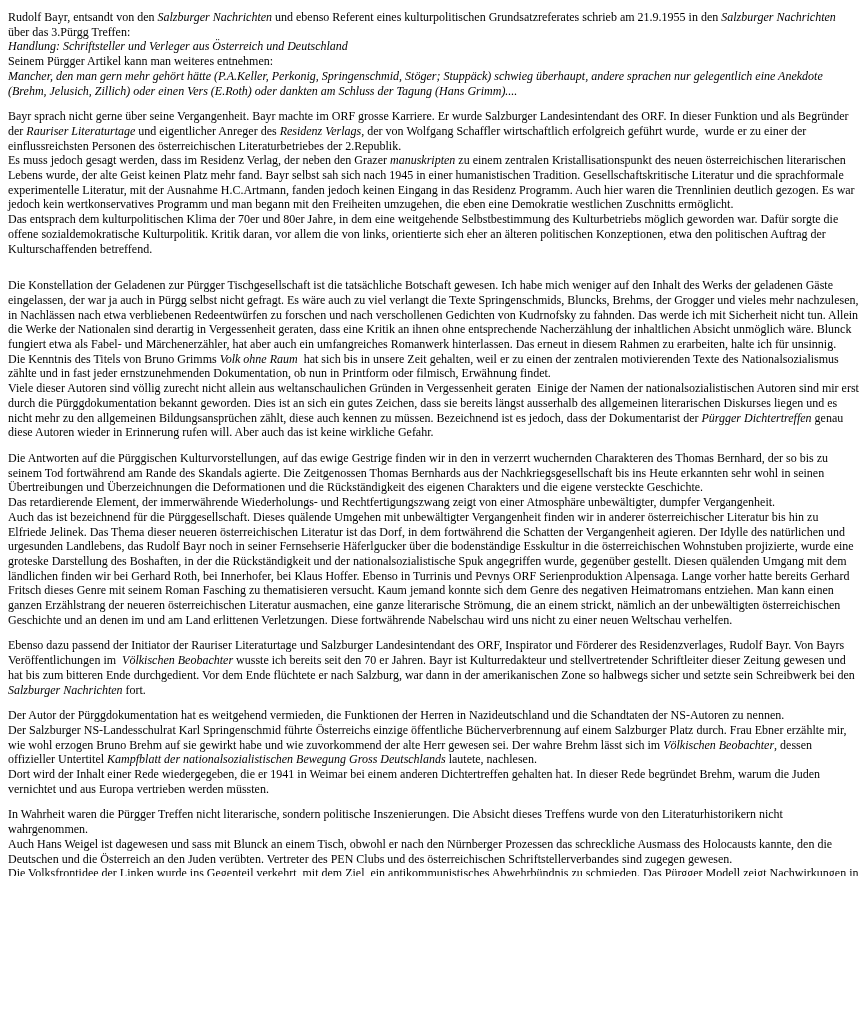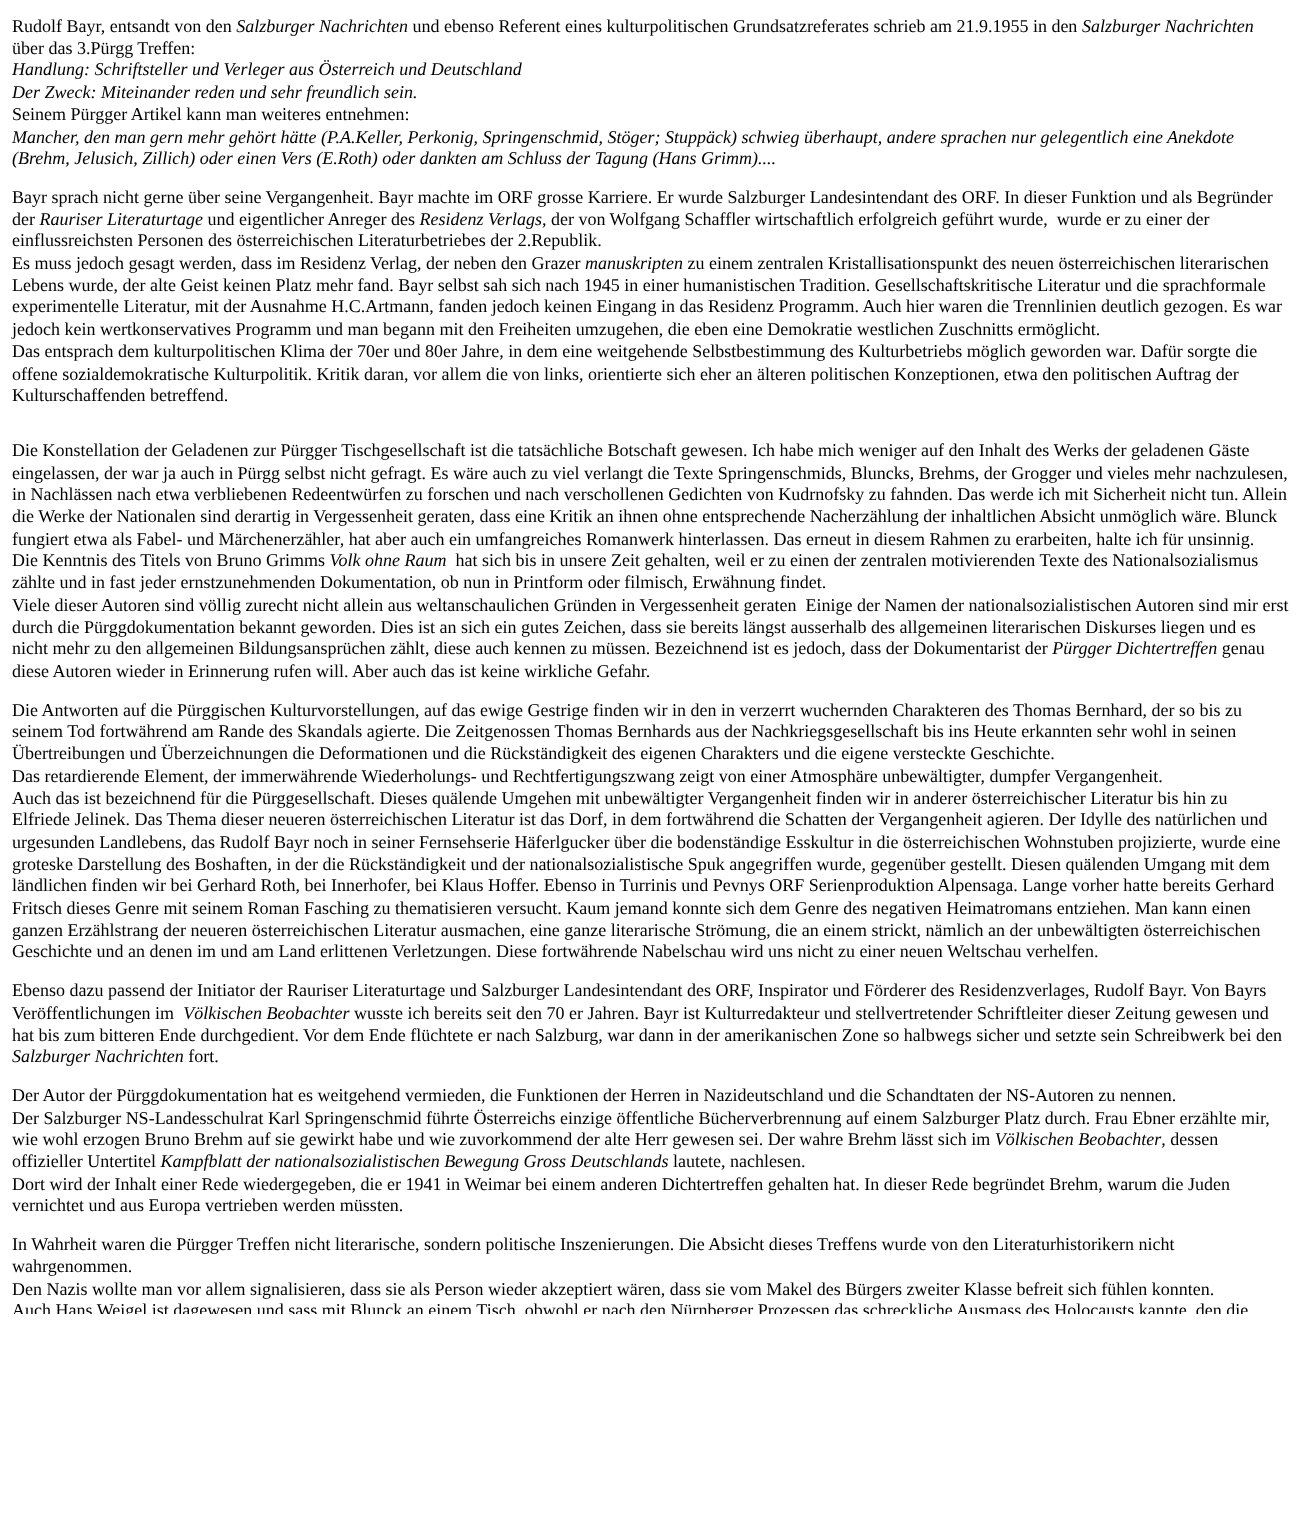--- a/index.html
+++ b/index.html
@@ -37,21 +37,20 @@
     font-style: italic;
   }
 </style>
 </head>
 <body>
 
 <div class="page">
   <div class="doc">
       <div class="para"><span>Rudolf Bayr, entsandt von den </span><span class="italic">Salzburger Nachrichten</span><span> und ebenso Referent eines kulturpolitischen Grundsatzreferates schrieb am 21.9.1955 in den </span><span class="italic">Salzburger Nachrichten</span><span> über das 3.Pürgg Treffen:</span></div>
       <div class="para"><span class="italic">Handlung: Schriftsteller und Verleger aus Österreich und Deutschland</span></div>
-      <div class="para"><span class="italic">Der Zweck: Miteinander reden und sehr freundlich sein.</span></div>
       <div class="para"><span>Seinem Pürgger Artikel kann man weiteres entnehmen:</span></div>
       <div class="para"><span class="italic">Mancher, den man gern mehr gehört hätte (P.A.Keller, Perkonig, Springenschmid, Stöger; Stuppäck) schwieg überhaupt, andere sprachen nur gelegentlich eine Anekdote (Brehm, Jelusich, Zillich) oder einen Vers (E.Roth) oder dankten am Schluss der Tagung (Hans Grimm)....</span></div>
       <div class="para blank"></div>
       <div class="para"><span>Bayr sprach nicht gerne über seine Vergangenheit. Bayr machte im ORF grosse Karriere. Er wurde Salzburger Landesintendant des ORF. In dieser Funktion und als Begründer der </span><span class="italic">Rauriser Literaturtage</span><span> und eigentlicher Anreger des </span><span class="italic">Residenz Verlags</span><span>, der von Wolfgang Schaffler wirtschaftlich erfolgreich geführt wurde,  wurde er zu einer der einflussreichsten Personen des österreichischen Literaturbetriebes der 2.Republik.</span></div>
       <div class="para"><span>Es muss jedoch gesagt werden, dass im Residenz Verlag, der neben den Grazer </span><span class="italic">manuskripten</span><span> zu einem zentralen Kristallisationspunkt des neuen österreichischen literarischen Lebens wurde, der alte Geist keinen Platz mehr fand. Bayr selbst sah sich nach 1945 in einer humanistischen Tradition. Gesellschaftskritische Literatur und die sprachformale experimentelle Literatur, mit der Ausnahme H.C.Artmann, fanden jedoch keinen Eingang in das Residenz Programm. Auch hier waren die Trennlinien deutlich gezogen. Es war jedoch kein wertkonservatives Programm und man begann mit den Freiheiten umzugehen, die eben eine Demokratie westlichen Zuschnitts ermöglicht.</span></div>
       <div class="para"><span>Das entsprach dem kulturpolitischen Klima der 70er und 80er Jahre, in dem eine weitgehende Selbstbestimmung des Kulturbetriebs möglich geworden war. Dafür sorgte die offene sozialdemokratische Kulturpolitik. Kritik daran, vor allem die von links, orientierte sich eher an älteren politischen Konzeptionen, etwa den politischen Auftrag der Kulturschaffenden betreffend.</span></div>
       <div class="para blank"></div>
       <div class="para blank"></div>
       <div class="para"><span>Die Konstellation der Geladenen zur Pürgger Tischgesellschaft ist die tatsächliche Botschaft gewesen. Ich habe mich weniger auf den Inhalt des Werks der geladenen Gäste eingelassen, der war ja auch in Pürgg selbst nicht gefragt. Es wäre auch zu viel verlangt die Texte Springenschmids, Bluncks, Brehms, der Grogger und vieles mehr nachzulesen, in Nachlässen nach etwa verbliebenen Redeentwürfen zu forschen und nach verschollenen Gedichten von Kudrnofsky zu fahnden. Das werde ich mit Sicherheit nicht tun. Allein die Werke der Nationalen sind derartig in Vergessenheit geraten, dass eine Kritik an ihnen ohne entsprechende Nacherzählung der inhaltlichen Absicht unmöglich wäre. Blunck fungiert etwa als Fabel- und Märchenerzähler, hat aber auch ein umfangreiches Romanwerk hinterlassen. Das erneut in diesem Rahmen zu erarbeiten, halte ich für unsinnig.</span></div>
       <div class="para"><span>Die Kenntnis des Titels von Bruno Grimms </span><span class="italic">Volk ohne Raum</span><span>  hat sich bis in unsere Zeit gehalten, weil er zu einen der zentralen motivierenden Texte des Nationalsozialismus zählte und in fast jeder ernstzunehmenden Dokumentation, ob nun in Printform oder filmisch, Erwähnung findet.</span></div>
@@ -61,17 +60,16 @@
       <div class="para"><span>Das retardierende Element, der immerwährende Wiederholungs- und Rechtfertigungszwang zeigt von einer Atmosphäre unbewältigter, dumpfer Vergangenheit.</span></div>
       <div class="para"><span>Auch das ist bezeichnend für die Pürggesellschaft. Dieses quälende Umgehen mit unbewältigter Vergangenheit finden wir in anderer österreichischer Literatur bis hin zu Elfriede Jelinek. Das Thema dieser neueren österreichischen Literatur ist das Dorf, in dem fortwährend die Schatten der Vergangenheit agieren. Der Idylle des natürlichen und urgesunden Landlebens, das Rudolf Bayr noch in seiner Fernsehserie Häferlgucker über die bodenständige Esskultur in die österreichischen Wohnstuben projizierte, wurde eine groteske Darstellung des Boshaften, in der die Rückständigkeit und der nationalsozialistische Spuk angegriffen wurde, gegenüber gestellt. Diesen quälenden Umgang mit dem ländlichen finden wir bei Gerhard Roth, bei Innerhofer, bei Klaus Hoffer. Ebenso in Turrinis und Pevnys ORF Serienproduktion Alpensaga. Lange vorher hatte bereits Gerhard Fritsch dieses Genre mit seinem Roman Fasching zu thematisieren versucht. Kaum jemand konnte sich dem Genre des negativen Heimatromans entziehen. Man kann einen ganzen Erzählstrang der neueren österreichischen Literatur ausmachen, eine ganze literarische Strömung, die an einem strickt, nämlich an der unbewältigten österreichischen Geschichte und an denen im und am Land erlittenen Verletzungen. Diese fortwährende Nabelschau wird uns nicht zu einer neuen Weltschau verhelfen.</span></div>
       <div class="para blank"></div>
       <div class="para"><span>Ebenso dazu passend der Initiator der Rauriser Literaturtage und Salzburger Landesintendant des ORF, Inspirator und Förderer des Residenzverlages, Rudolf Bayr. Von Bayrs Veröffentlichungen im  </span><span class="italic">Völkischen Beobachter</span><span> wusste ich bereits seit den 70 er Jahren. Bayr ist Kulturredakteur und stellvertretender Schriftleiter dieser Zeitung gewesen und hat bis zum bitteren Ende durchgedient. Vor dem Ende flüchtete er nach Salzburg, war dann in der amerikanischen Zone so halbwegs sicher und setzte sein Schreibwerk bei den </span><span class="italic">Salzburger Nachrichten</span><span> fort.</span></div>
       <div class="para blank"></div>
       <div class="para"><span>Der Autor der Pürggdokumentation hat es weitgehend vermieden, die Funktionen der Herren in Nazideutschland und die Schandtaten der NS-Autoren zu nennen.</span></div>
       <div class="para"><span>Der Salzburger NS-Landesschulrat Karl Springenschmid führte Österreichs einzige öffentliche Bücherverbrennung auf einem Salzburger Platz durch. Frau Ebner erzählte mir, wie wohl erzogen Bruno Brehm auf sie gewirkt habe und wie zuvorkommend der alte Herr gewesen sei. Der wahre Brehm lässt sich im </span><span class="italic">Völkischen Beobachter</span><span>, dessen offizieller Untertitel </span><span class="italic">Kampfblatt der nationalsozialistischen Bewegung Gross Deutschlands</span><span> lautete, nachlesen.</span></div>
       <div class="para"><span>Dort wird der Inhalt einer Rede wiedergegeben, die er 1941 in Weimar bei einem anderen Dichtertreffen gehalten hat. In dieser Rede begründet Brehm, warum die Juden vernichtet und aus Europa vertrieben werden müssten.</span></div>
       <div class="para blank"></div>
       <div class="para"><span>In Wahrheit waren die Pürgger Treffen nicht literarische, sondern politische Inszenierungen. Die Absicht dieses Treffens wurde von den Literaturhistorikern nicht wahrgenommen.</span></div>
-      <div class="para"><span>Den Nazis wollte man vor allem signalisieren, dass sie als Person wieder akzeptiert wären, dass sie vom Makel des Bürgers zweiter Klasse befreit sich fühlen konnten.</span></div>
       <div class="para"><span>Auch Hans Weigel ist dagewesen und sass mit Blunck an einem Tisch, obwohl er nach den Nürnberger Prozessen das schreckliche Ausmass des Holocausts kannte, den die Deutschen und die Österreich an den Juden verübten. Vertreter des PEN Clubs und des österreichischen Schriftstellerverbandes sind zugegen gewesen.</span></div>
       <div class="para"><span>Die Volksfrontidee der Linken wurde ins Gegenteil verkehrt, mit dem Ziel, ein antikommunistisches Abwehrbündnis zu schmieden. Das Pürgger Modell zeigt Nachwirkungen in der österreichischen Gegenwart nachwirken.</span></div>
     </div>
 </div>
 
 </body></html>

